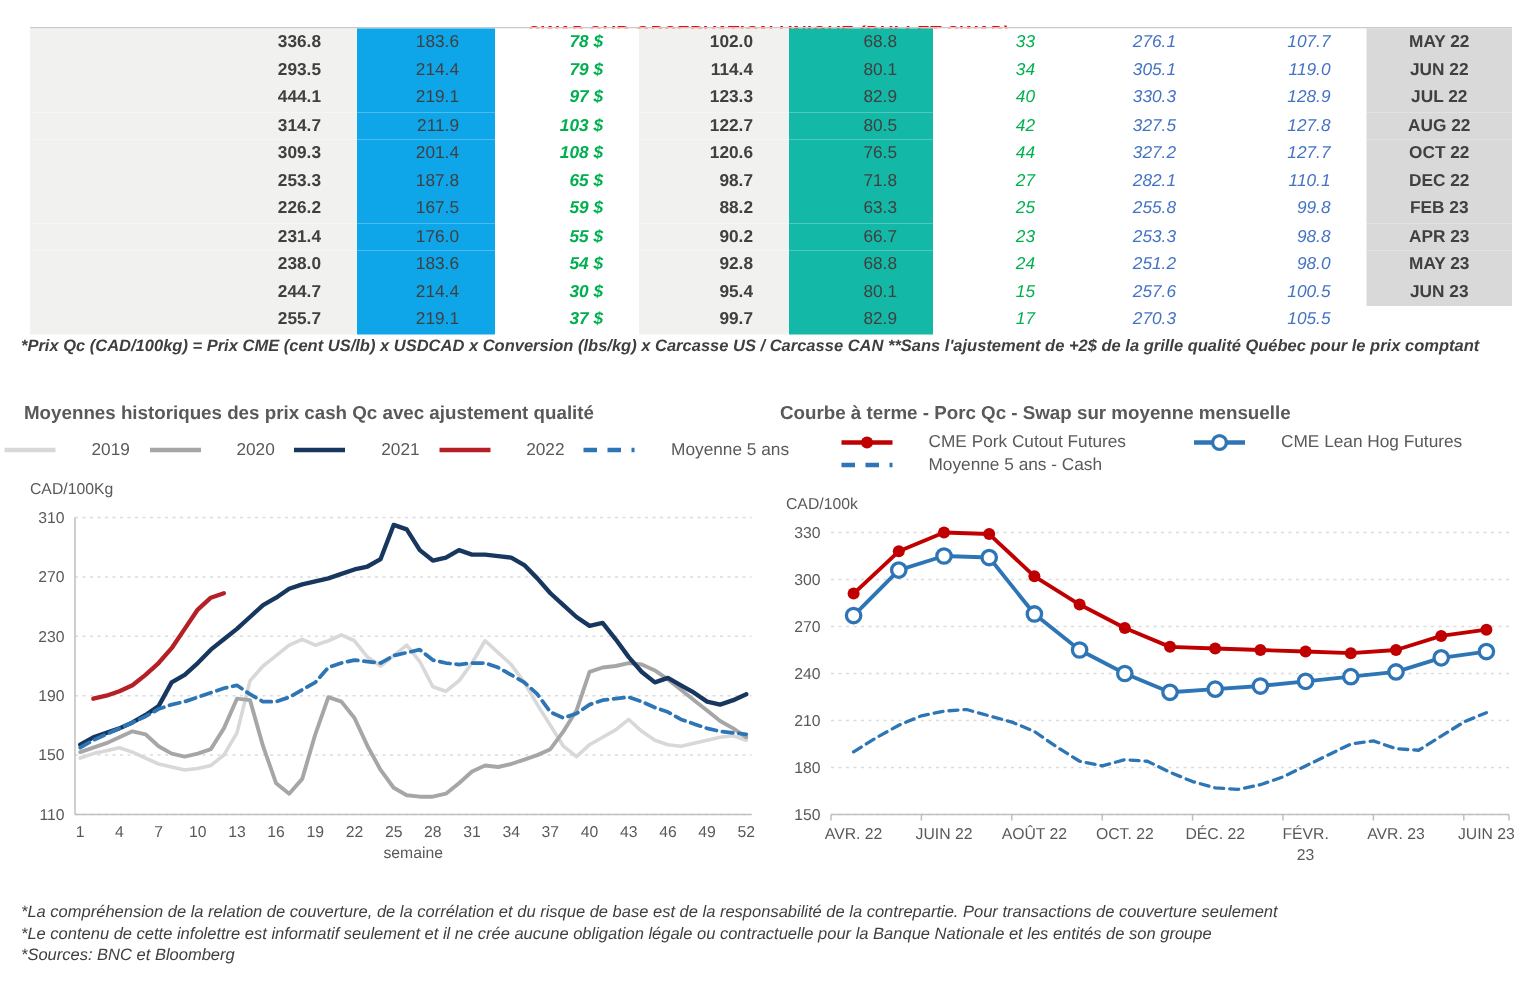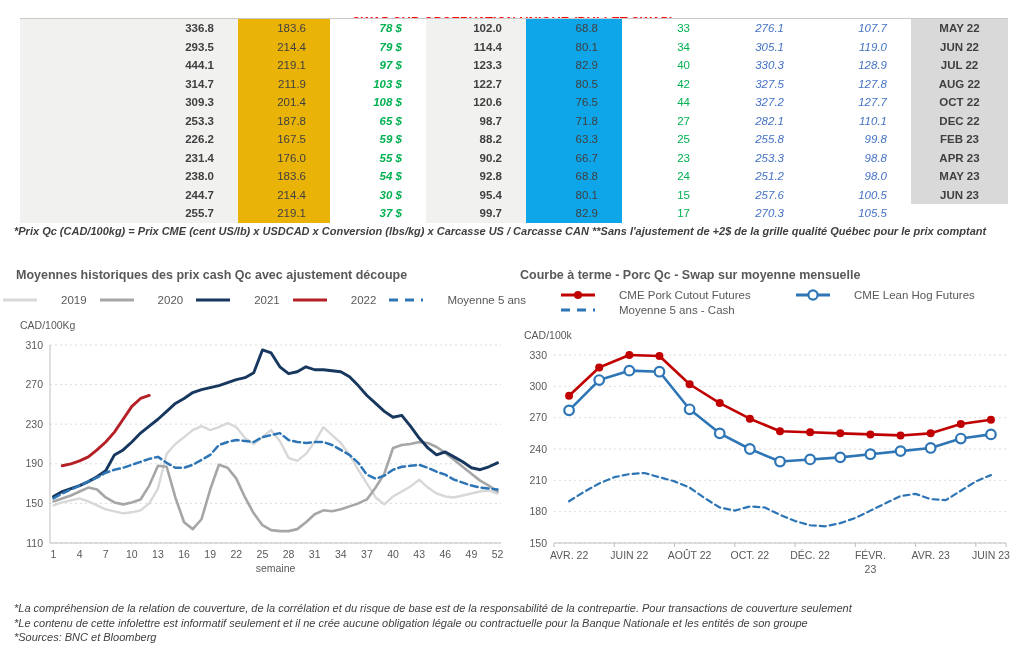--- a/index.html
+++ b/index.html
@@ -8,25 +8,25 @@
   .report-title{position:absolute;top:15px;left:0;right:0;text-align:center;
         font-size:12.5px;font-weight:bold;font-style:italic;color:var(--title-red,#ff0000);letter-spacing:.2px;}
   
   .swap-table{position:absolute;top:18px;left:20px;display:grid;
         grid-template-columns:218px 92px 96px 100px 96px 92px 94px 103px 97px;
         grid-auto-rows:18.5px;border-top:1px solid #c9c9c9;}
   .cell{display:flex;align-items:center;justify-content:flex-end;padding-right:24px;
         font-size:11.5px;line-height:18.5px;white-space:nowrap;}
   .c0{justify-content:center;padding-right:0;background:#d9d9d9;font-weight:bold;}
   .c1{background:#f1f1f0;font-weight:bold;}
-  .c2{background:#eab308;}
+  .c2{background:#0ea5e9;}
   .c3{background:#fff;color:var(--green,#00b050);font-weight:bold;font-style:italic;}
   .c4{background:#f1f1f0;font-weight:bold;}
-  .c5{background:#0ea5e9;text-align:center;}
-  .c6{background:#fff;color:var(--green,#00b050);}
+  .c5{background:#14b8a6;text-align:center;}
+  .c6{background:#fff;color:var(--green,#00b050);font-style:italic;}
   .c7,.c8{background:#fff;color:var(--blue,#4472c4);font-style:italic;}
   
   .table-footnote{position:absolute;top:225px;left:14px;width:1002px;margin:0;
         font-size:11px;line-height:13.5px;font-weight:bold;font-style:italic;color:#3f3f3f;}
   .page-footer{position:absolute;top:601px;left:14px;width:1004px;}
   .page-footer p{margin:0;font-size:11px;line-height:14.5px;font-style:italic;color:#3f3f3f;}
   
   .charts{position:absolute;top:268px;left:14px;width:1004px;display:flex;gap:4px;}
   .chart-block{width:500px;}
   .chart-title{font-size:12.5px;font-weight:bold;color:#595959;margin:0 0 7px 2px;}
@@ -142,21 +142,21 @@
       <div class="cell c5">82.9</div>
       <div class="cell c6">17</div>
       <div class="cell c7">270.3</div>
       <div class="cell c8">105.5</div>
     </div>
 
   <p class="table-footnote">*Prix Qc (CAD/100kg) = Prix CME (cent US/lb) x USDCAD x Conversion (lbs/kg) x Carcasse US / Carcasse CAN **Sans l'ajustement de +2$ de la grille qualité Québec pour le prix comptant</p>
 
   <div class="charts">
     <div class="chart-block">
-      <div class="chart-title">Moyennes historiques des prix cash Qc avec ajustement découpe</div>
+      <div class="chart-title">Moyennes historiques des prix cash Qc avec ajustement qualité</div>
       <div class="legend legend-row" id="legend0">
           <div class="legend-item">
             <svg width="36" height="12">
               <line x1="1" x2="35" y1="6" y2="6" stroke="#d8d8d8" stroke-width="3"></line>
             </svg>
             <span>2019</span>
           </div>
           <div class="legend-item">
             <svg width="36" height="12">
               <line x1="1" x2="35" y1="6" y2="6" stroke="#a6a6a6" stroke-width="3"></line>

